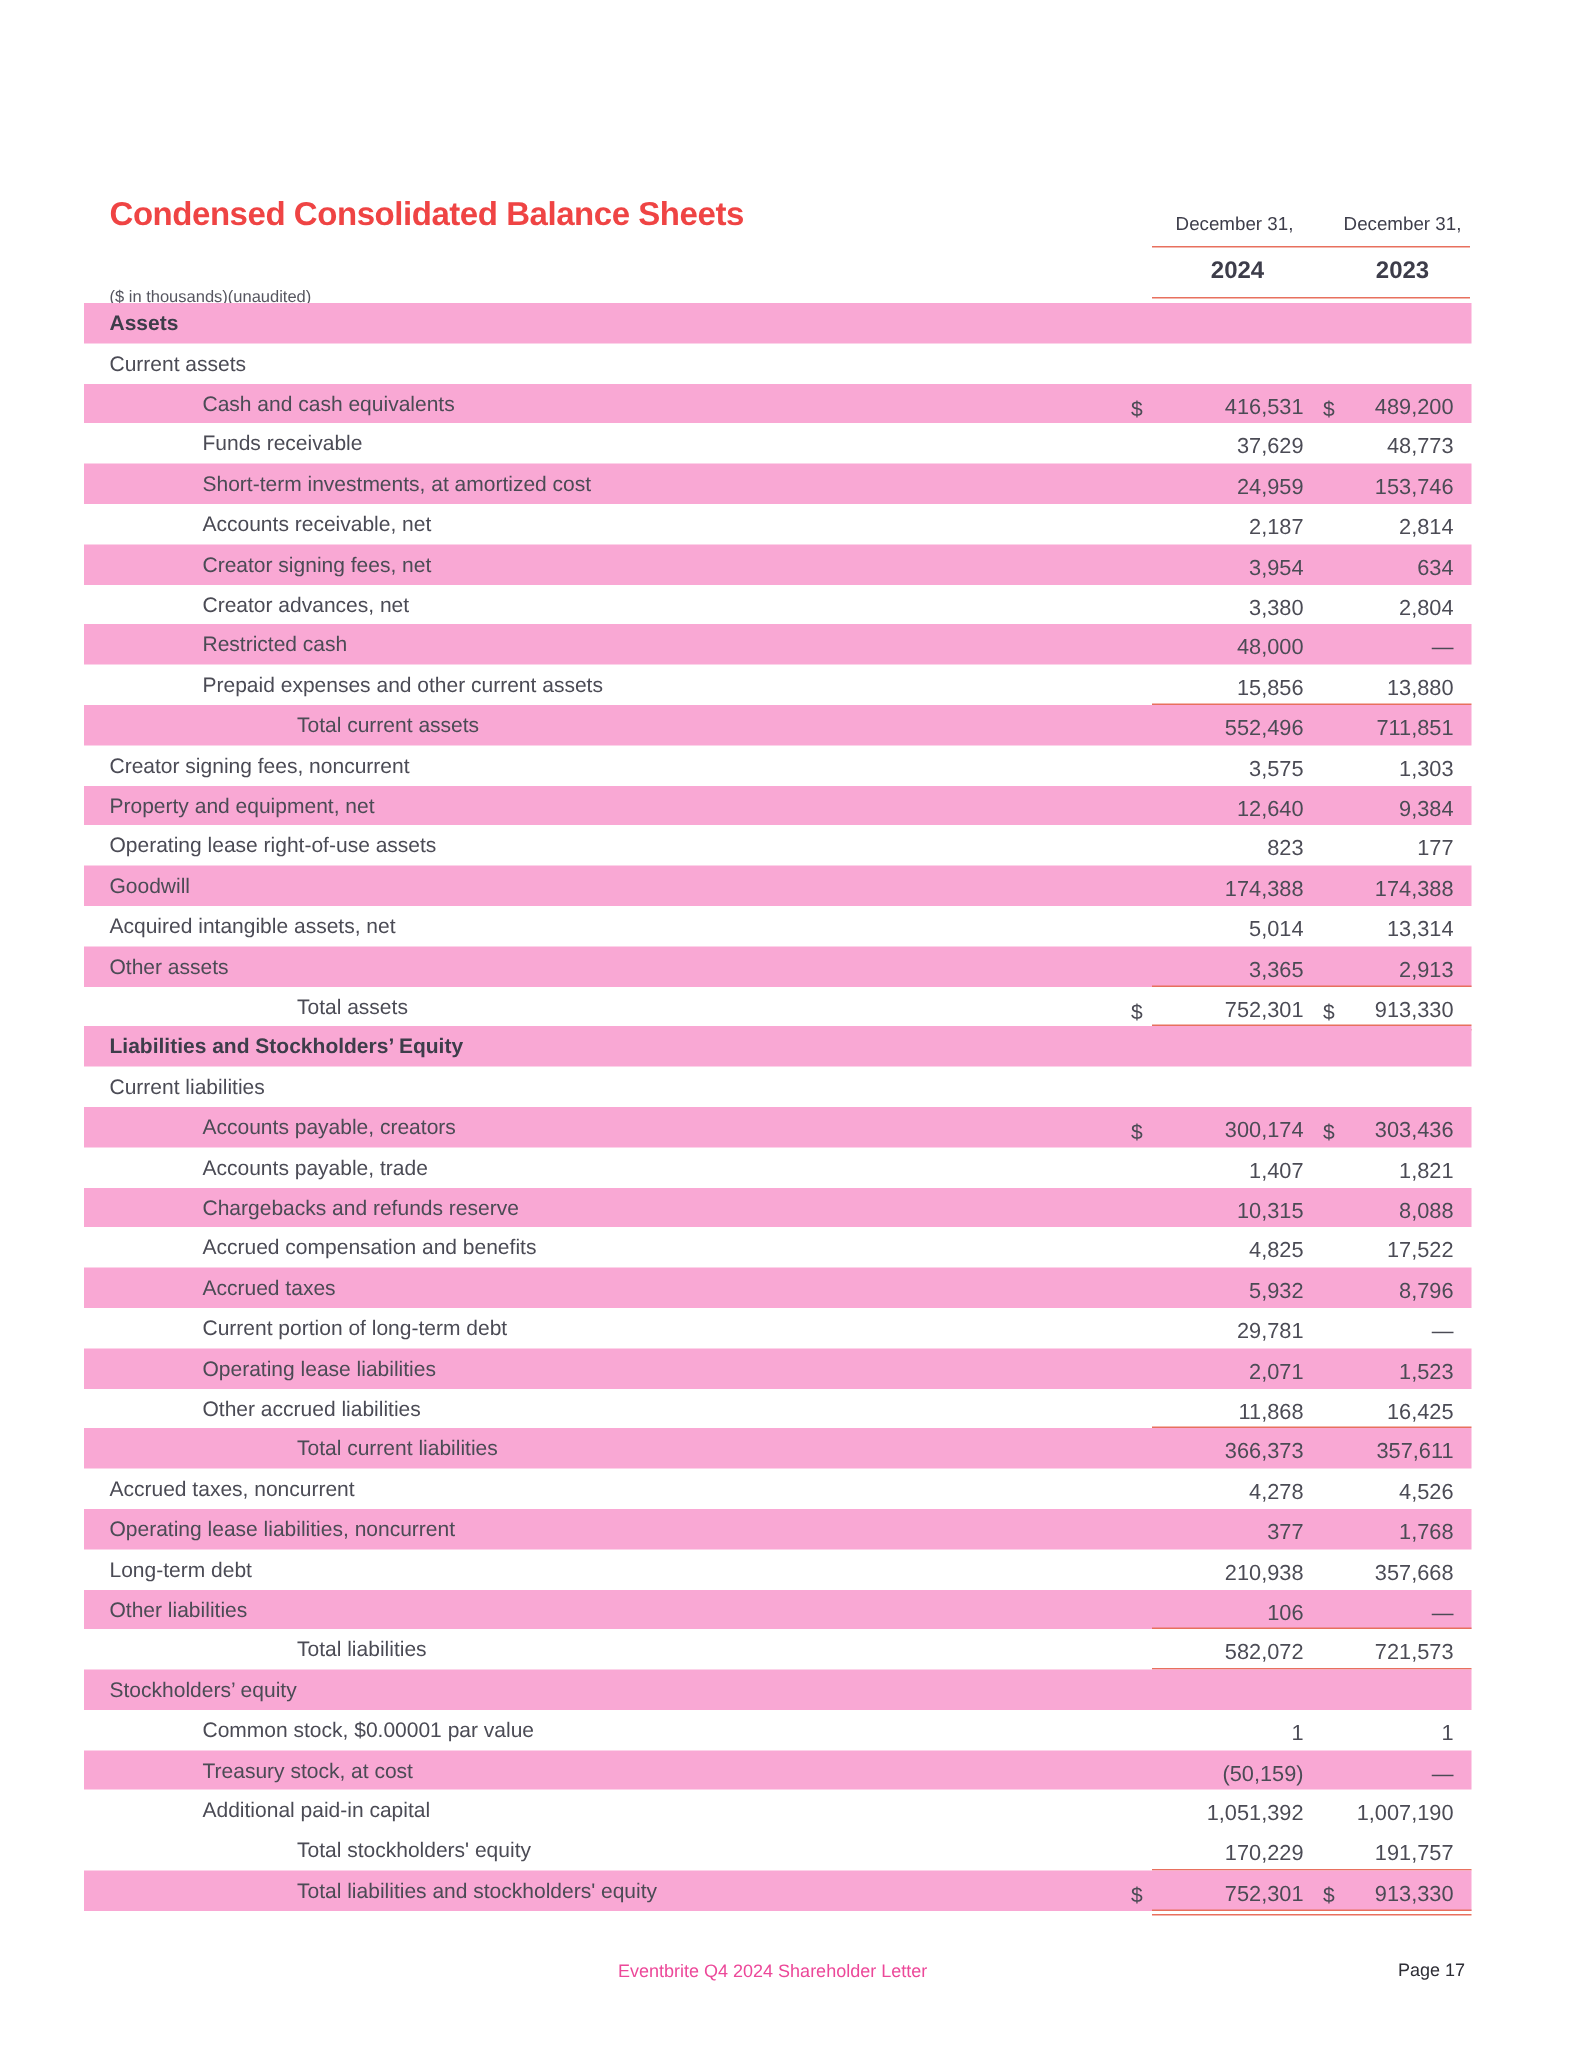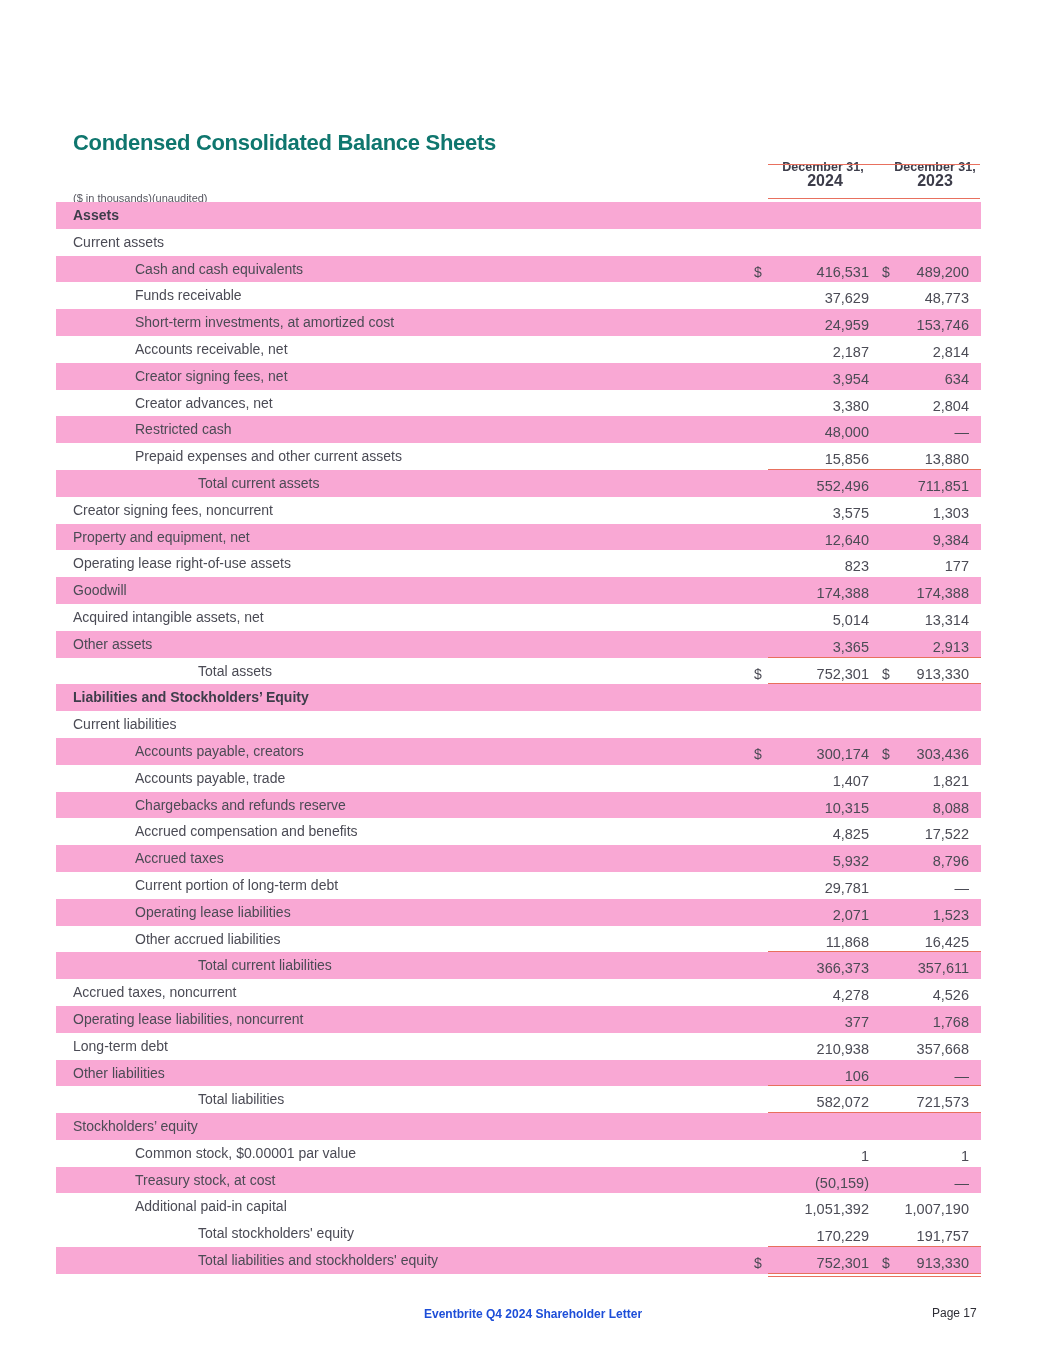--- a/index.html
+++ b/index.html
@@ -1,40 +1,40 @@
 <!DOCTYPE html>
 <html><head>
 <meta charset="utf-8">
 <style>
   html, body { margin: 0; padding: 0; background: #ffffff; }
   body { width: 1055px; height: 1365px; position: relative; font-family: "Liberation Sans", sans-serif; color: #4b4b55; }
-  .title { position: absolute; left: 73px; top: 130px; font-size: 22px; font-weight: bold; color: #0f766e; letter-spacing: -0.3px; }
+  .title { position: absolute; left: 73px; top: 130px; font-size: 22px; font-weight: bold; color: #ef4444; letter-spacing: -0.3px; }
   .subtitle { position: absolute; left: 73px; top: 192px; font-size: 11px; color: #55555f; }
-  .colhdr { position: absolute; top: 160px; width: 110px; text-align: center; font-size: 12.5px; font-weight: bold; color: #3d3d4a; }
+  .colhdr { position: absolute; top: 142px; width: 110px; text-align: center; font-size: 12.5px; font-weight: normal; color: #3d3d4a; }
   .colyr { position: absolute; top: 172px; width: 110px; text-align: center; font-size: 16px; font-weight: bold; color: #3d3d4a; }
   .hline { position: absolute; height: 0; border-top: 1px solid #e8705e; }
   .table { position: absolute; left: 56px; top: 202px; width: 925px; }
   .row { position: relative; height: 26.8px; }
   .row.shade { background: #f9a8d4; }
   .row .lbl { position: absolute; top: 5px; font-size: 14px; color: #4b4b55; white-space: nowrap; }
   .row .lbl.bold { font-weight: bold; color: #3d3d4a; }
   .lvl0 { left: 17px; }
   .lvl1 { left: 79px; }
   .lvl2 { left: 142px; }
   .cell { position: absolute; top: 0; height: 26.8px; width: 212px; }
   .c1 { left: 712px; width: 101px; }
   .c2 { left: 820px; width: 105px; }
   .cur { position: absolute; left: -14px; top: 8px; font-size: 14px; color: #4b4b55; }
   .c1 .cur { left: -14px; }
   .c2 .cur { left: 6px; }
   .val { position: absolute; right: 12px; top: 8px; font-size: 14.5px; color: #4b4b55; }
   .c1 .val { right: 0px; }
   .ul { position: absolute; bottom: 0; border-bottom: 1px solid #e8705e; }
   .dul { position: absolute; bottom: -3px; height: 2px; border-top: 1px solid #e8705e; border-bottom: 1px solid #e8705e; }
-  .footer-text { position: absolute; top: 1307px; left: 424px; font-size: 12px; color: #1d4ed8; font-weight: bold; }
+  .footer-text { position: absolute; top: 1307px; left: 412px; font-size: 12px; color: #ec4899; }
   .page-num { position: absolute; top: 1306px; left: 932px; font-size: 12px; color: #2d2d35; }
 </style>
 </head>
 <body>
 
 <div class="title">Condensed Consolidated Balance Sheets</div>
 <div class="subtitle">($ in thousands)(unaudited)</div>
 
 <div class="colhdr" style="left:768px;">December 31,</div>
 <div class="colhdr" style="left:880px;">December 31,</div>

